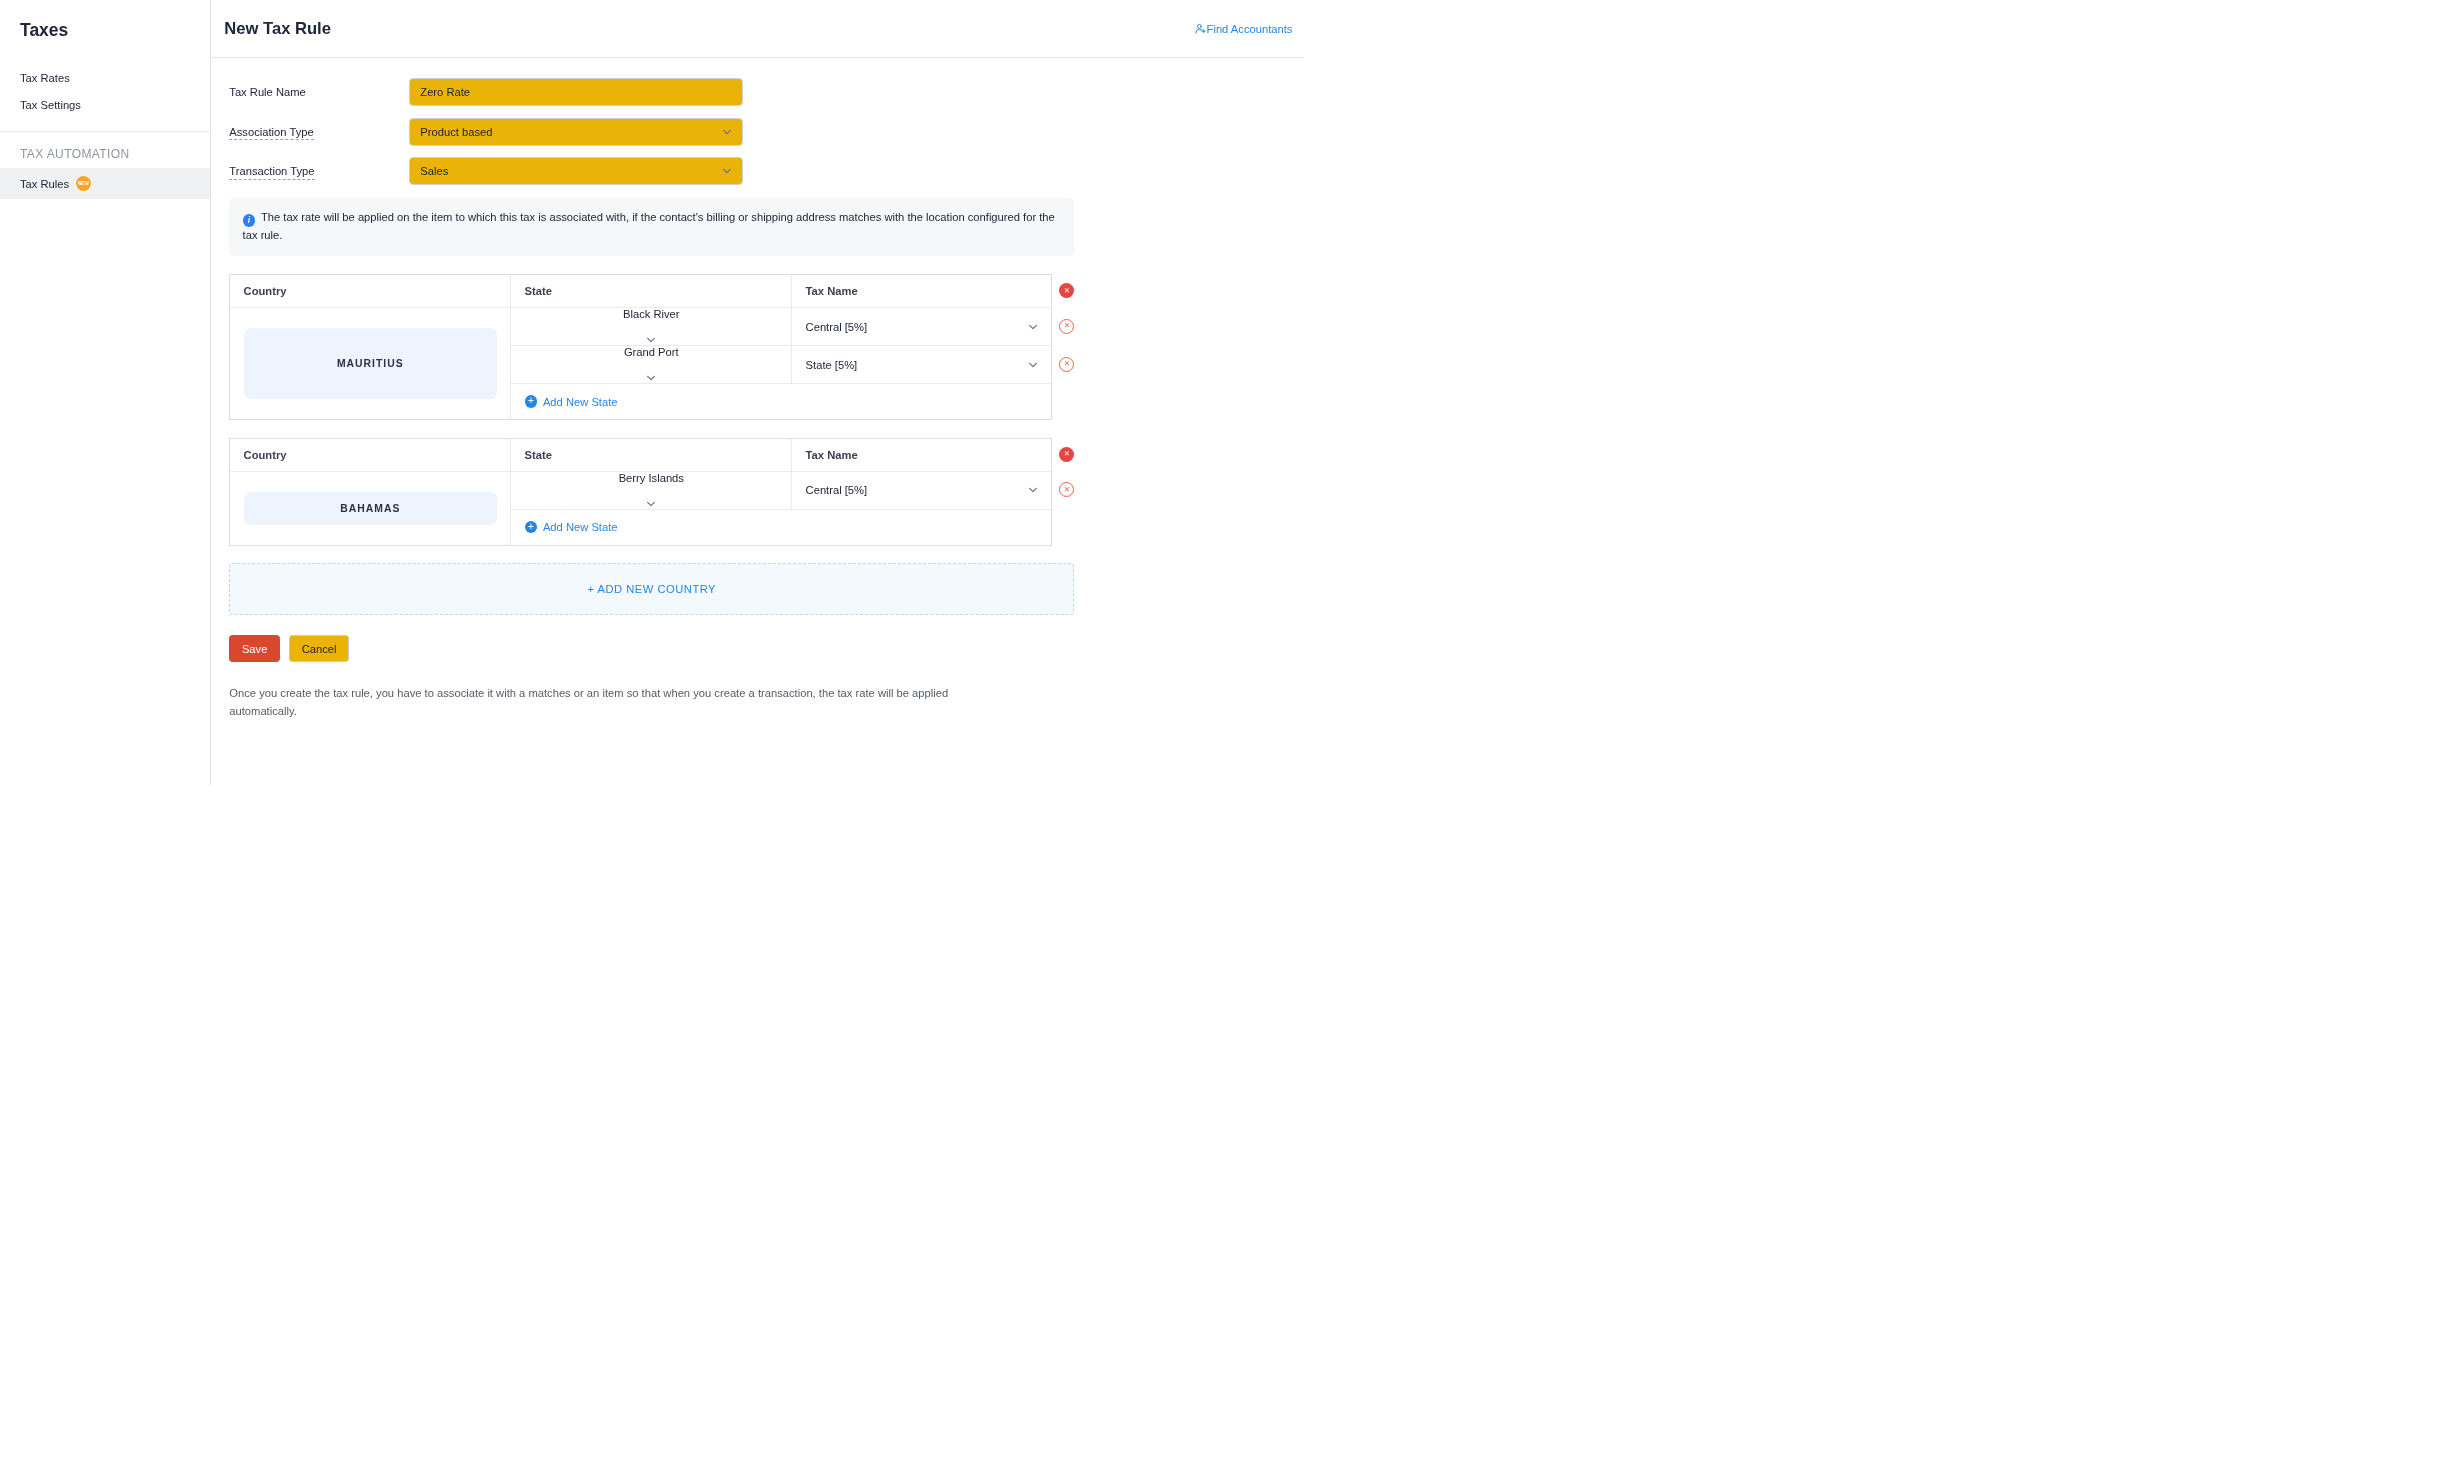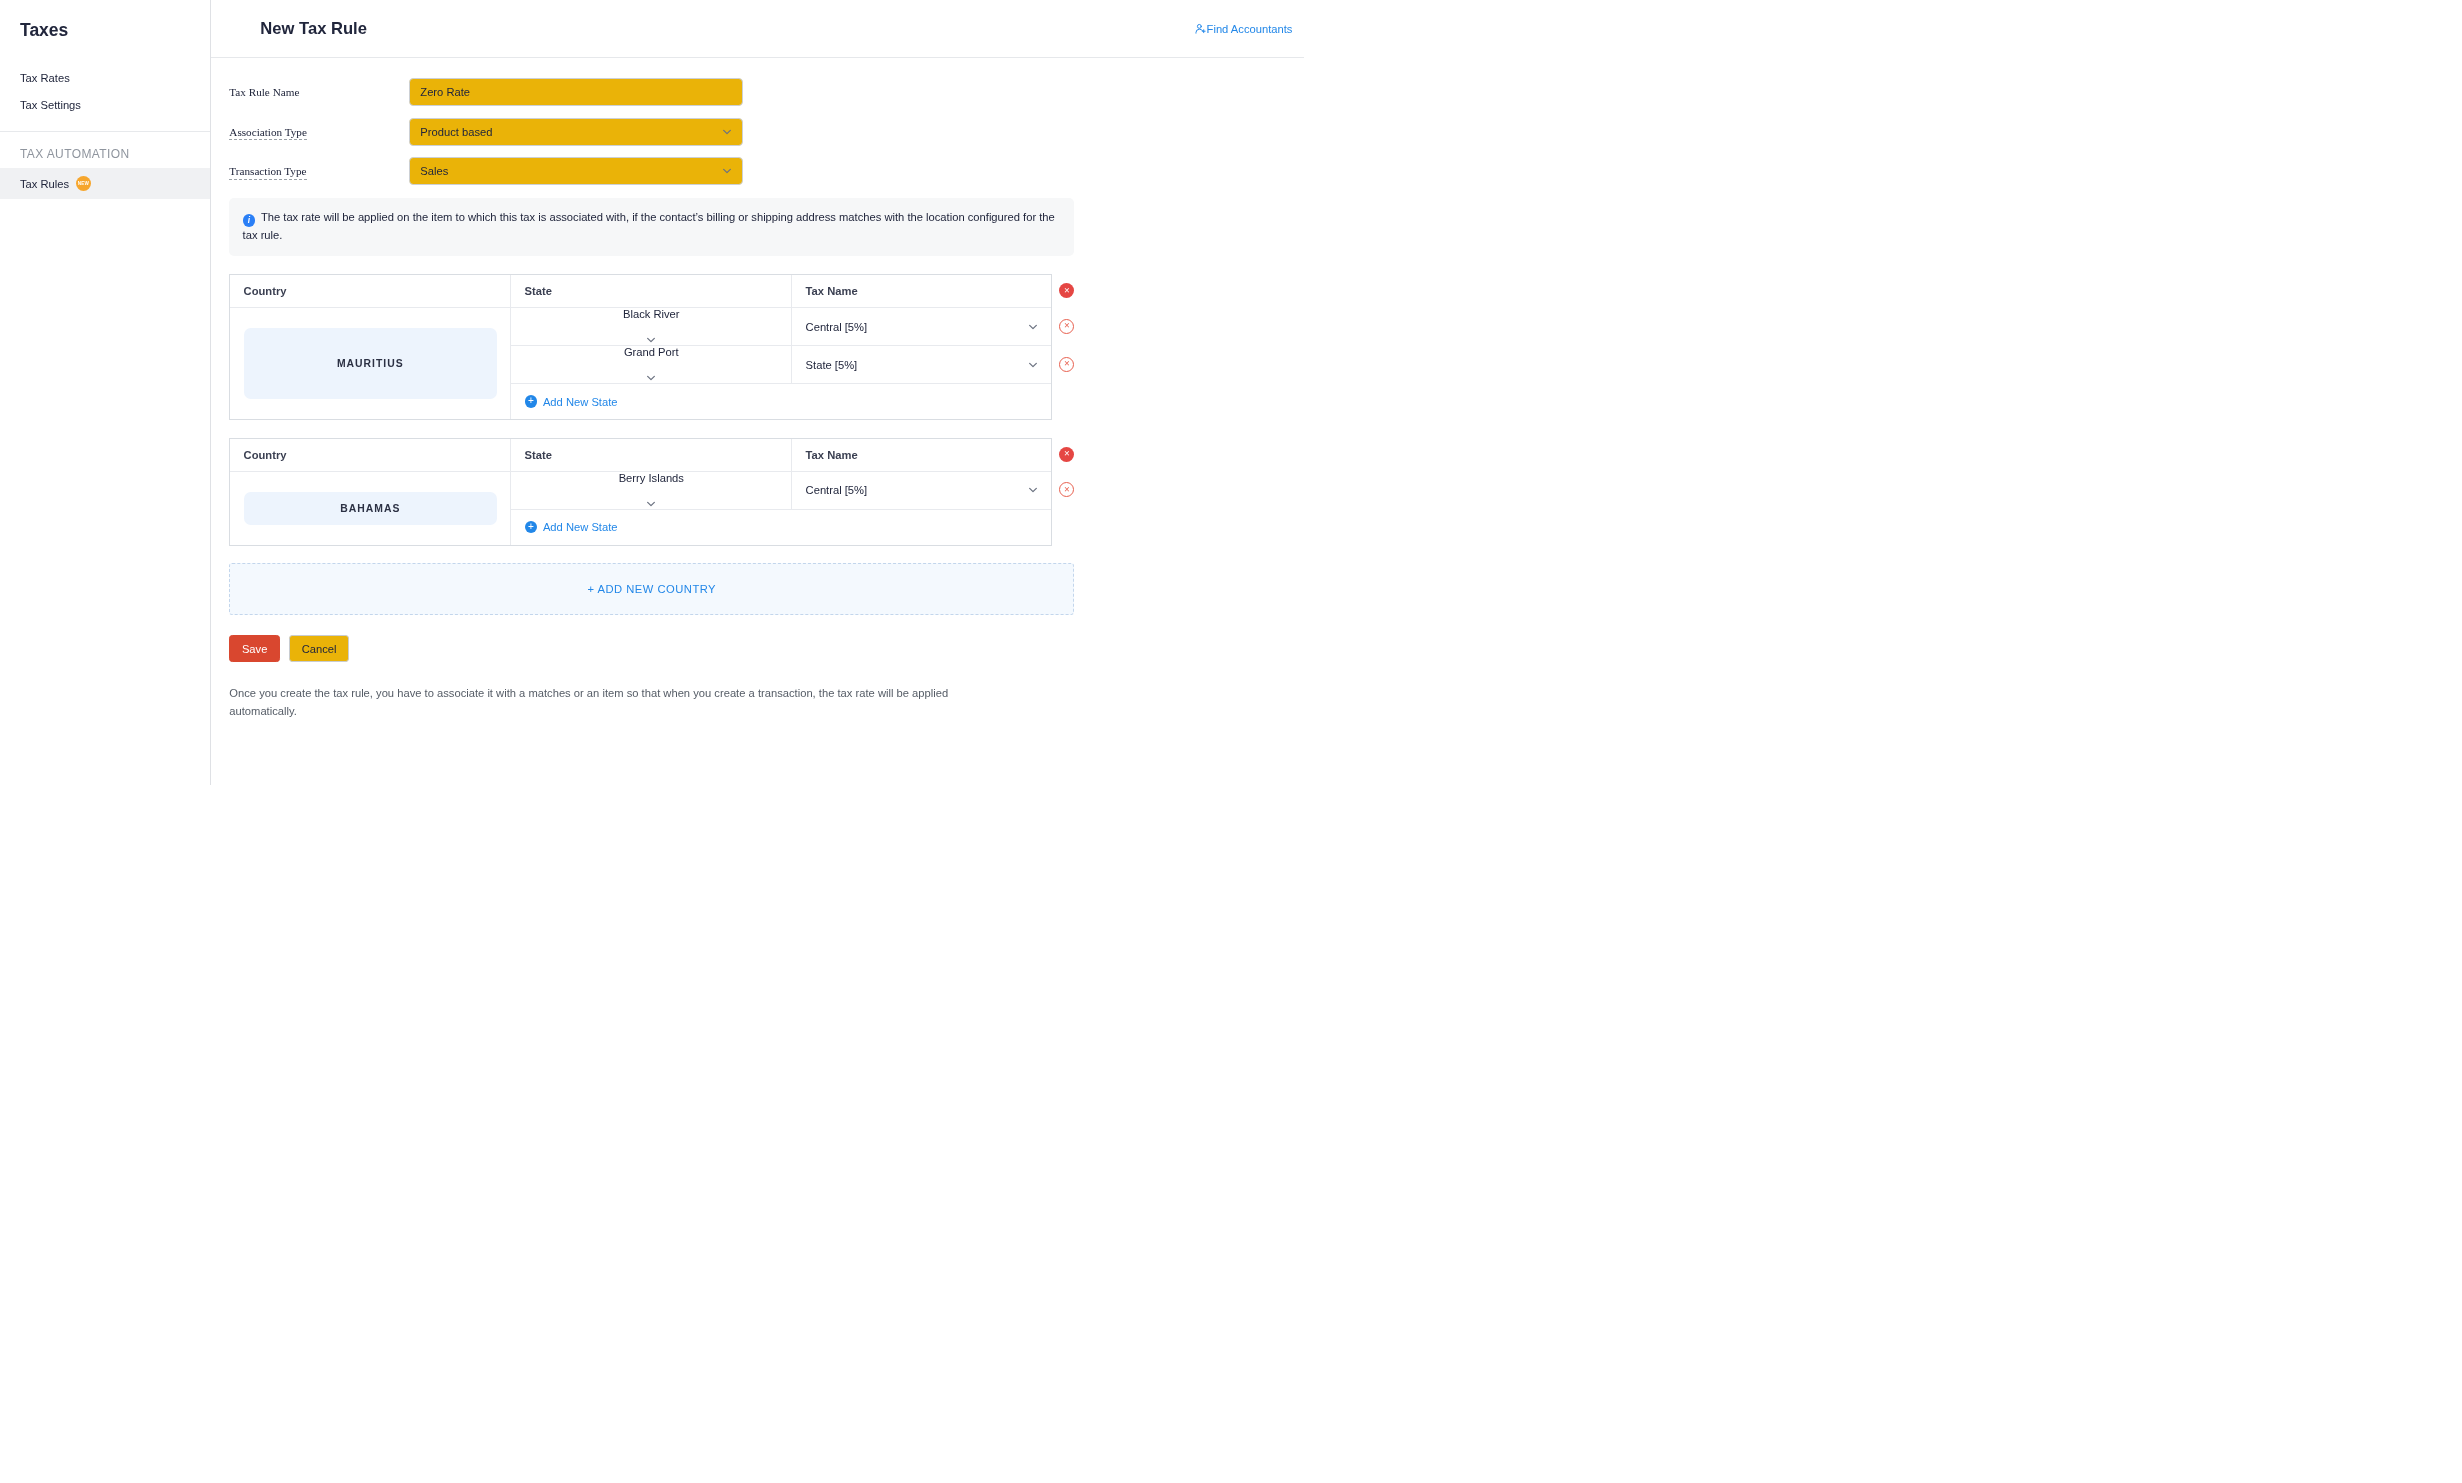--- a/index.html
+++ b/index.html
@@ -34,29 +34,29 @@
     width:15px;height:15px;border-radius:50%;
     background:var(--badge);color:#fff;font-size:4.6px;font-weight:700;letter-spacing:0.2px;
   }
 
   
   .main{flex:1;min-width:0;}
   .page-header{
     height:58px;display:flex;align-items:center;justify-content:space-between;
     border-bottom:0.8px solid #e6e8eb;padding:0 11.6px 0 13.3px;
   }
-  .page-header h2{font-size:16.6px;font-weight:700;margin-left:36px;}
+  .page-header h2{font-size:16.6px;font-weight:700;}
   .find-acc{display:flex;align-items:center;color:var(--blue);font-size:11.2px;text-decoration:none;cursor:pointer;}
 
   .content{padding:20px 0 33px 18.3px;}
   .inner{width:845px;}
 
   
   .form-row{display:flex;margin-bottom:11.6px;}
-  .form-label{width:180px;line-height:28px;font-size:11.2px;font-family:Liberation Serif, serif;}
+  .form-label{width:180px;line-height:28px;font-size:11.2px;}
   .form-label .dashed{border-bottom:0.8px dashed #9aa0a6;padding-bottom:1.7px;}
   .text-input,.select{
     width:334px;height:28px;border:0.8px solid #ccd0d5;border-radius:4.2px;
     padding:0 10px;font-size:11.2px;font-family:inherit;color:var(--text);background:#eab308;
   }
   .select{display:flex;align-items:center;justify-content:space-between;cursor:pointer;}
 
   
   .info-box{
     background:#f6f7f8;border-radius:5px;padding:10.8px 13.3px;line-height:1.6;

